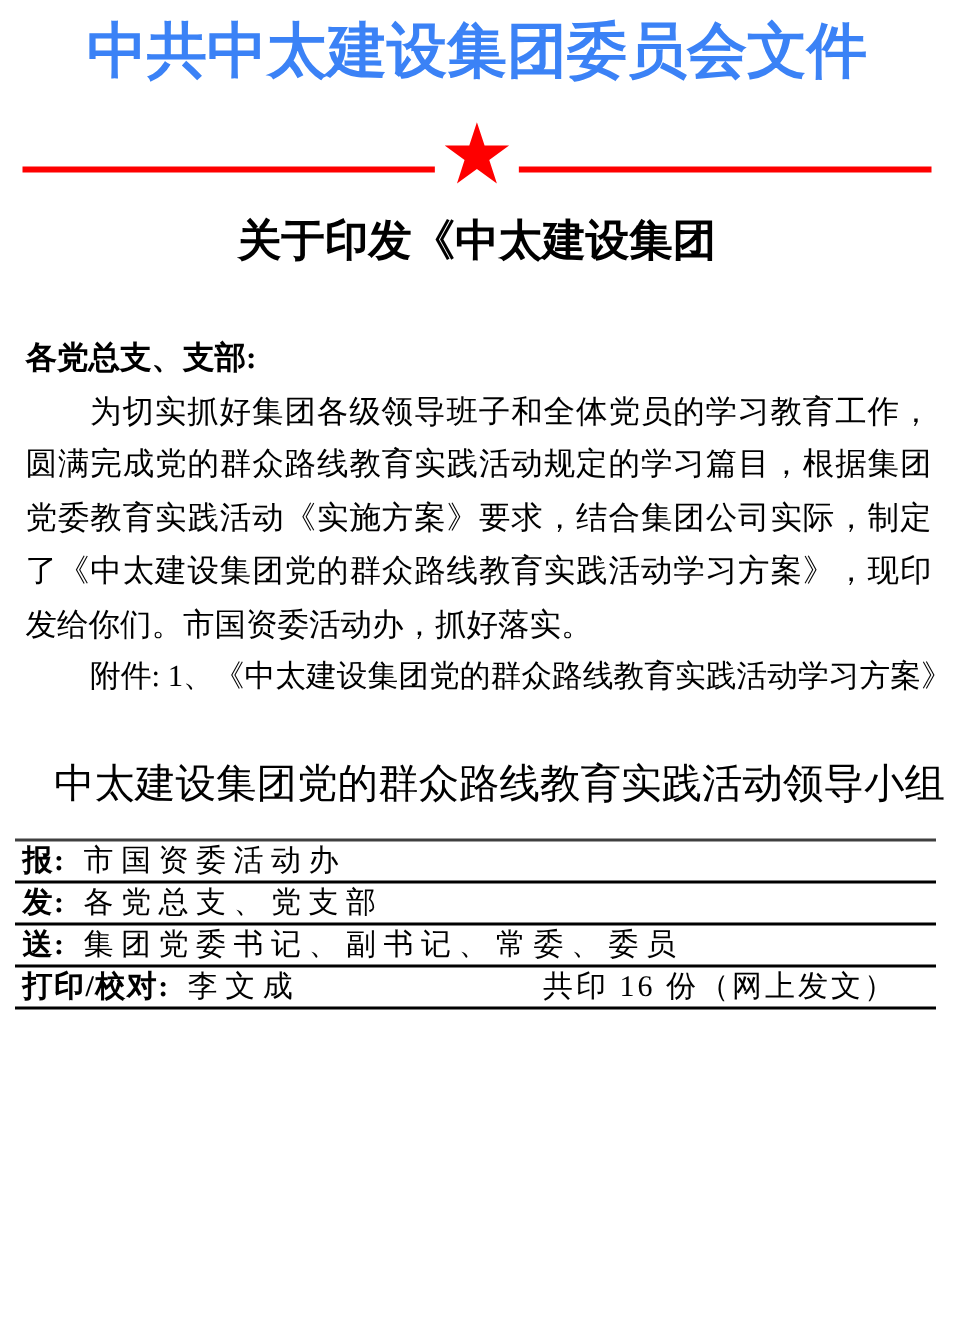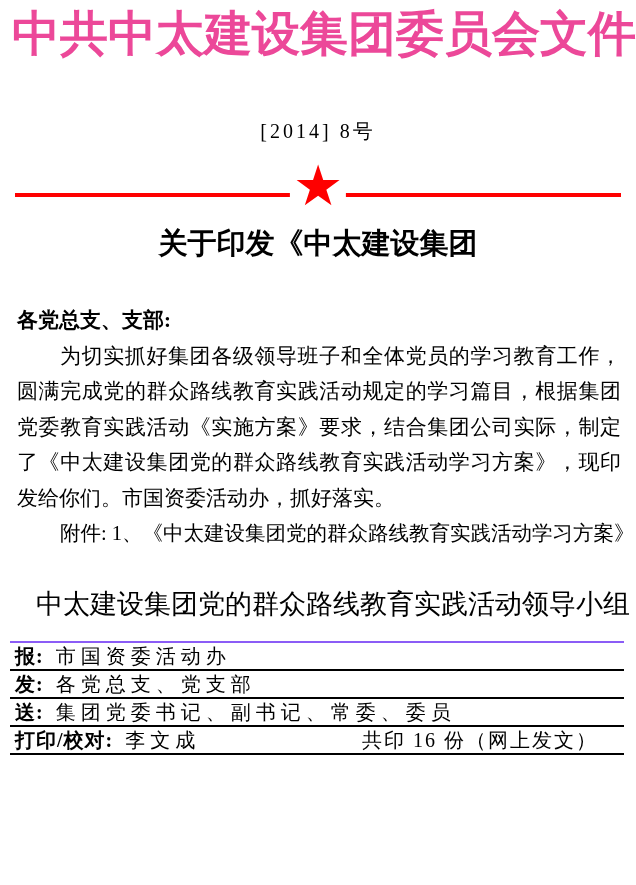--- a/index.html
+++ b/index.html
@@ -7,24 +7,24 @@
     width: 636px; height: 885px;
     background: #ffffff;
     color: #000000;
     font-family: "Liberation Serif", serif;
     overflow: hidden;
   }
   .page { position: relative; width: 636px; height: 885px; }
 
   .header-title {
     margin-top: 6px;
-    text-align: right;
-    color: #ec4899;
+    text-align: center;
+    color: #3b82f6;
     font-weight: bold;
-    font-size: 48px;
+    font-size: 40px;
     line-height: 56px;
     white-space: nowrap;
   }
 
   .doc-number {
     margin-top: 57px;
     text-align: center;
     font-size: 20px;
     line-height: 25px;
     letter-spacing: 3px;
@@ -64,42 +64,41 @@
   .attach2 { margin-left: -7px; white-space: nowrap; }
 
   .closing {
     margin-top: 35px; text-align: right; padding-right: 6px;
     font-size: 27px; line-height: 35.5px;
   }
   .closing div { height: 35.5px; }
 
   .footer-table {
     margin: 19px 12px 0 10px;
-    border-top: 2px solid #8b5cf6;
+    border-top: 2px solid #404040;
     font-size: 20px;
   }
   .frow {
     position: relative;
     height: 26px; line-height: 26px;
     border-bottom: 2px solid #000000;
     padding-left: 5px;
     white-space: nowrap;
   }
   .frow .label { font-weight: bold; letter-spacing: 1px; }
   .frow .content { margin-left: 12px; letter-spacing: 5px; }
   .frow .extra { position: absolute; left: 352px; top: 0; letter-spacing: 2px; }
 </style>
 </head>
 <body>
 
 <div class="page">
 
   <div class="header-title">中共中太建设集团委员会文件</div>
 
-  <div class="doc-number">[2014] 8号</div>
 
   <div class="star-divider">
     <div class="line"></div>
     <span class="star">★</span>
   </div>
 
   <div class="doc-title">
     <div>关于印发《中太建设集团</div>
   </div>
 

